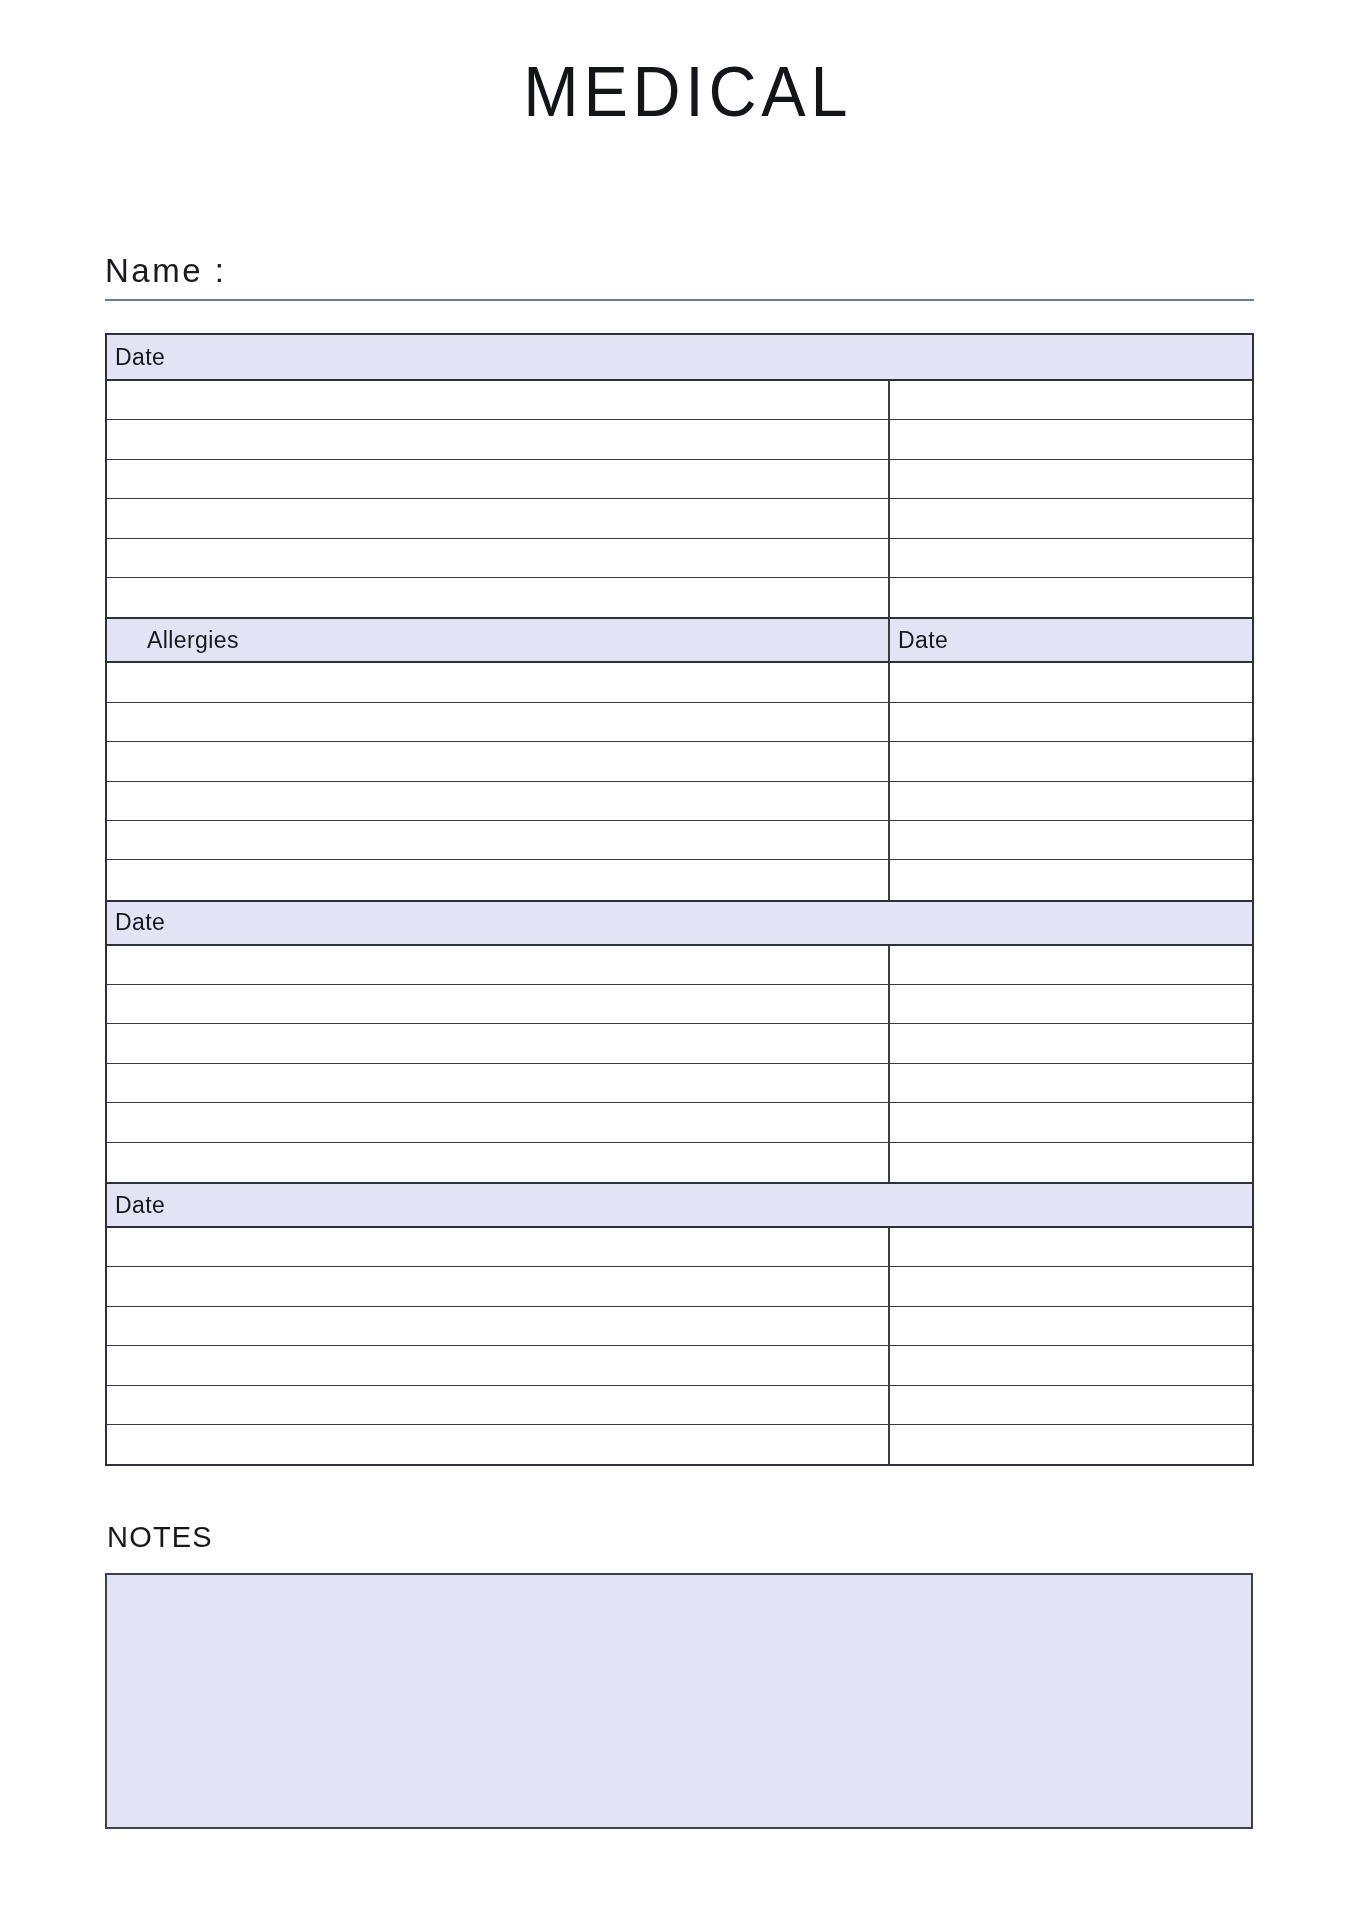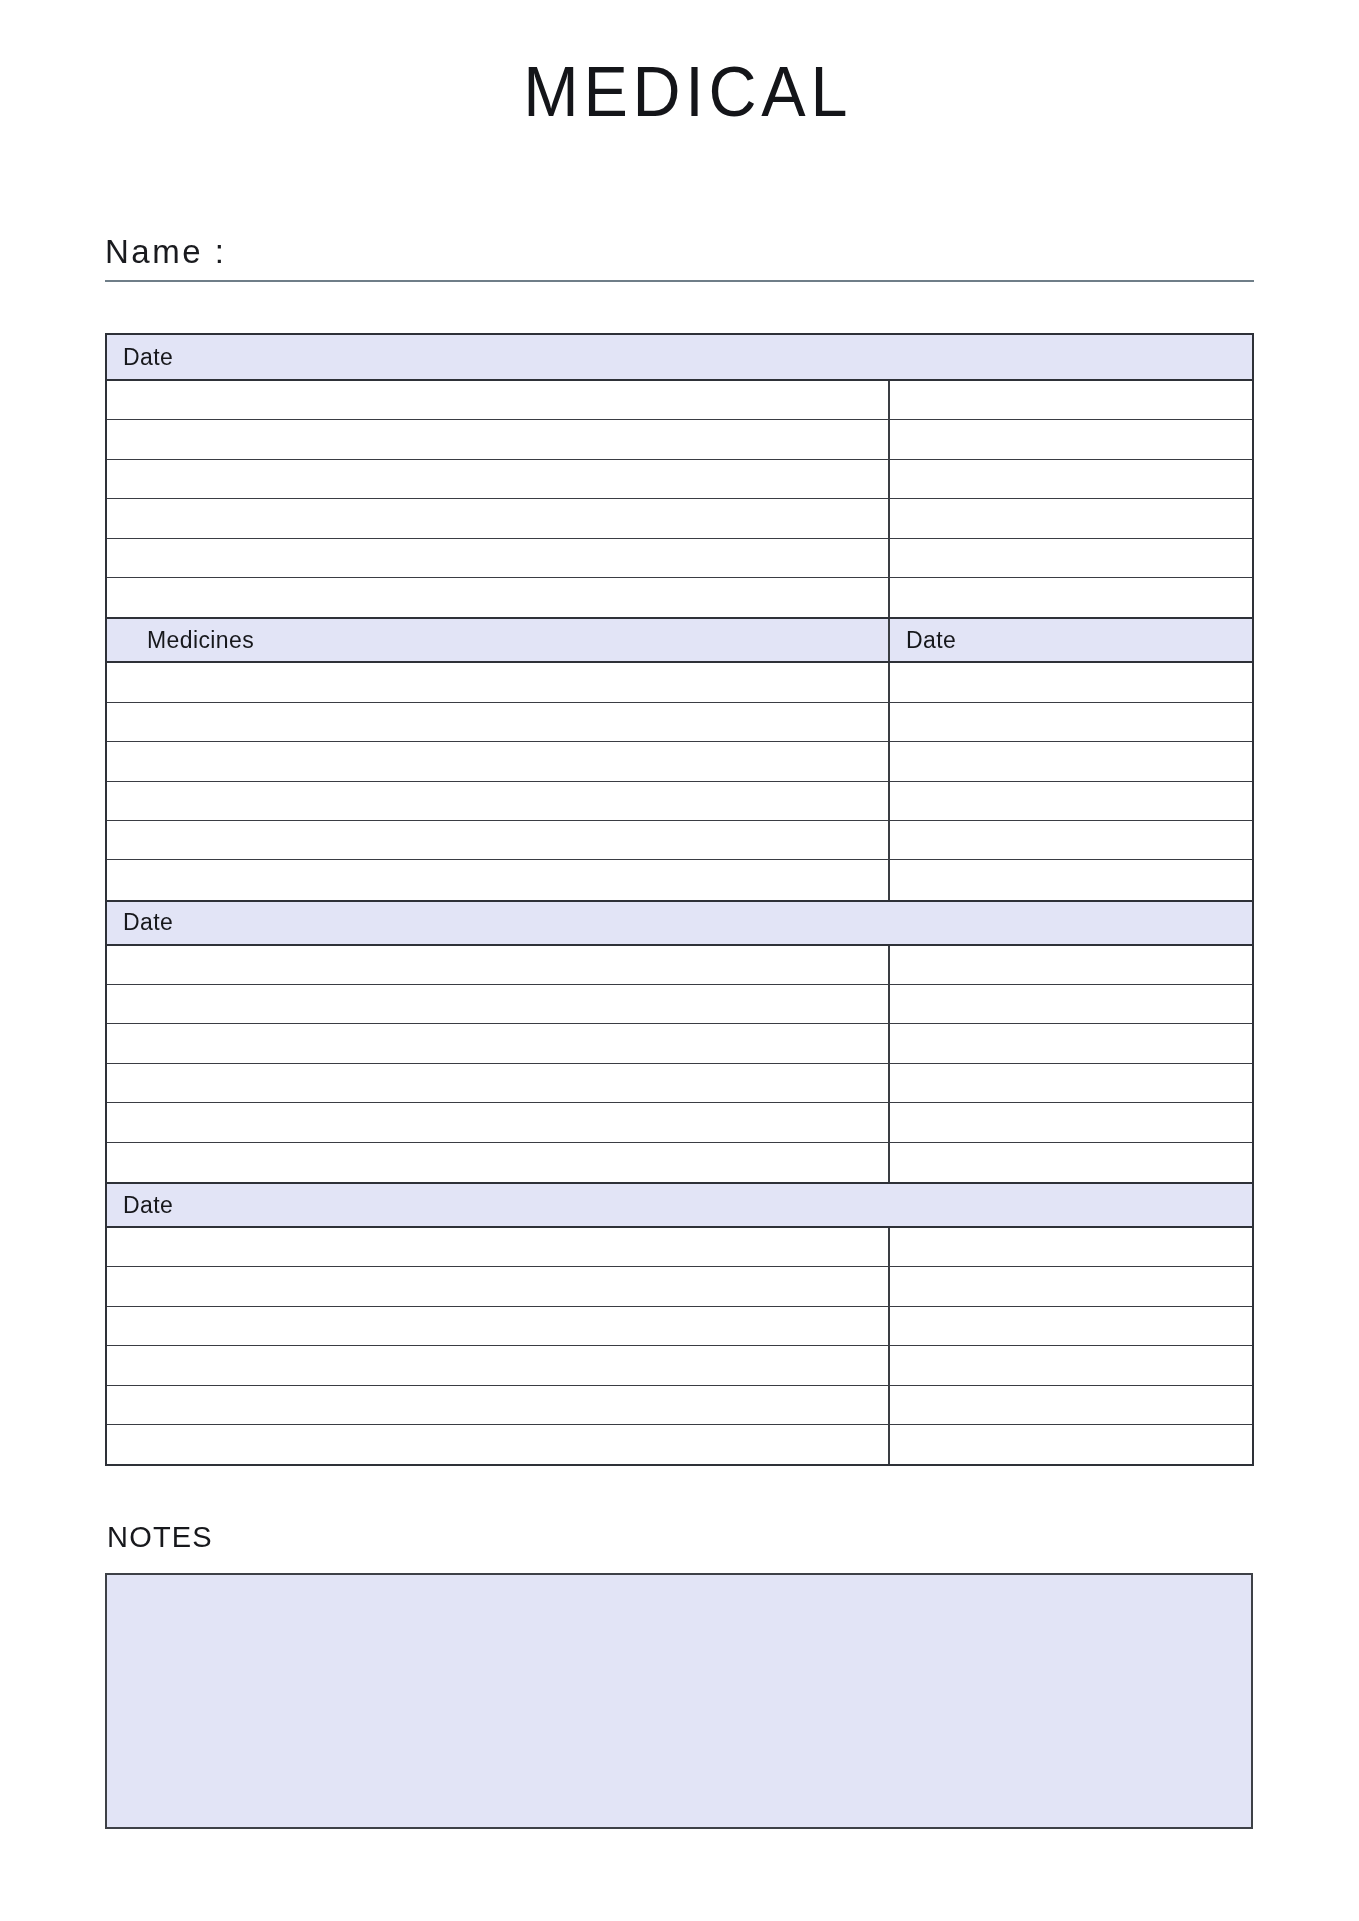--- a/index.html
+++ b/index.html
@@ -23,21 +23,21 @@
     font-size:70px;font-weight:400;letter-spacing:5px;color:#141519;
     transform:scaleX(.95);transform-origin:right center;
   }
   .title-script{
     font-family:"DejaVu Serif",serif;font-style:italic;font-weight:500;
     font-size:90px;color:#121317;line-height:1;
   }
 
   
   .name-row{
-    position:absolute;left:105px;width:1149px;top:229px;
+    position:absolute;left:105px;width:1149px;top:248px;
     border-bottom:2px solid #6f7e88;
     padding-bottom:9px;
     font-size:33px;letter-spacing:2.5px;color:#1a1b1f;
     display:flex;align-items:baseline;gap:14px;
   }
   .name-fill{flex:1;min-height:34px;}
 
   
   .history-table{
     position:absolute;left:105px;top:333px;width:1149px;
@@ -45,21 +45,21 @@
     background:#ffffff;
   }
   .section-header{
     height:46px;background:#e2e4f6;display:flex;
     border-top:2px solid #2e3138;
     border-bottom:2px solid #2e3138;
   }
   .section:first-child .section-header{border-top:none;}
   .cell{display:flex;align-items:center;}
   .cell-main{flex:0 0 783px;border-right:2px solid #3a3d43;padding-left:40px;}
-  .cell-date{flex:1;padding-left:16px;}
+  .cell-date{flex:1;padding-left:8px;}
   .header-label{font-size:23px;color:#17181c;letter-spacing:.4px;}
   .row{height:39.4px;display:flex;border-bottom:1.5px solid #3a3d43;}
   .row:last-child{border-bottom:none;}
 
   
   .notes-label{
     position:absolute;left:107px;top:1521px;
     font-size:29px;letter-spacing:1.2px;color:#17181c;
   }
   .notes-box{
@@ -106,21 +106,21 @@
           <div class="cell cell-main"></div>
           <div class="cell cell-date"></div>
         </div>
         <div class="row">
           <div class="cell cell-main"></div>
           <div class="cell cell-date"></div>
         </div>
       </div>
       <div class="section">
         <div class="section-header">
-          <div class="cell cell-main header-label">Medicines</div>
+          <div class="cell cell-main header-label">Allergies</div>
           <div class="cell cell-date header-label">Date</div>
         </div>
         <div class="row">
           <div class="cell cell-main"></div>
           <div class="cell cell-date"></div>
         </div>
         <div class="row">
           <div class="cell cell-main"></div>
           <div class="cell cell-date"></div>
         </div>

